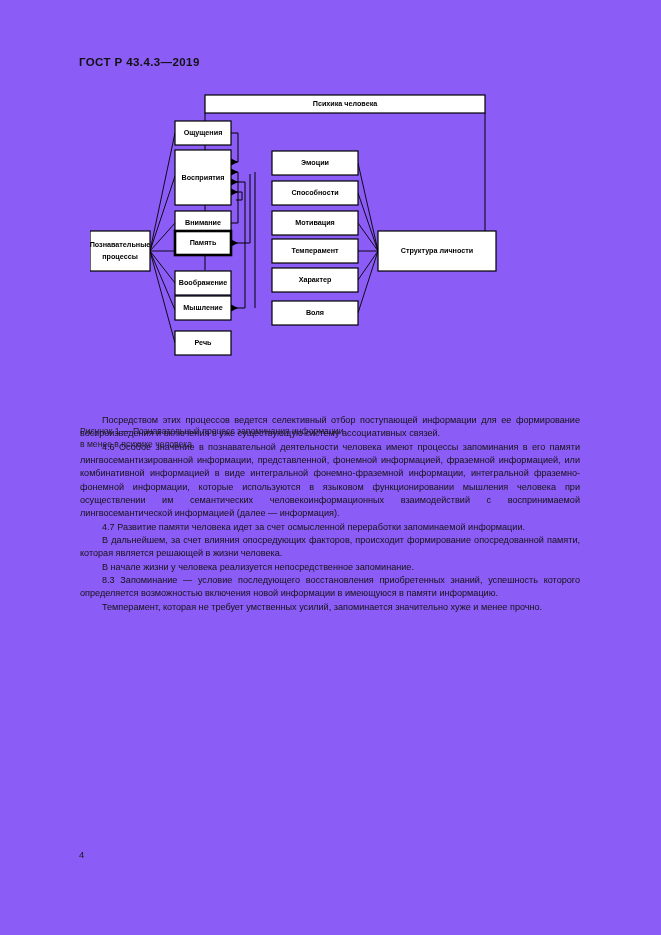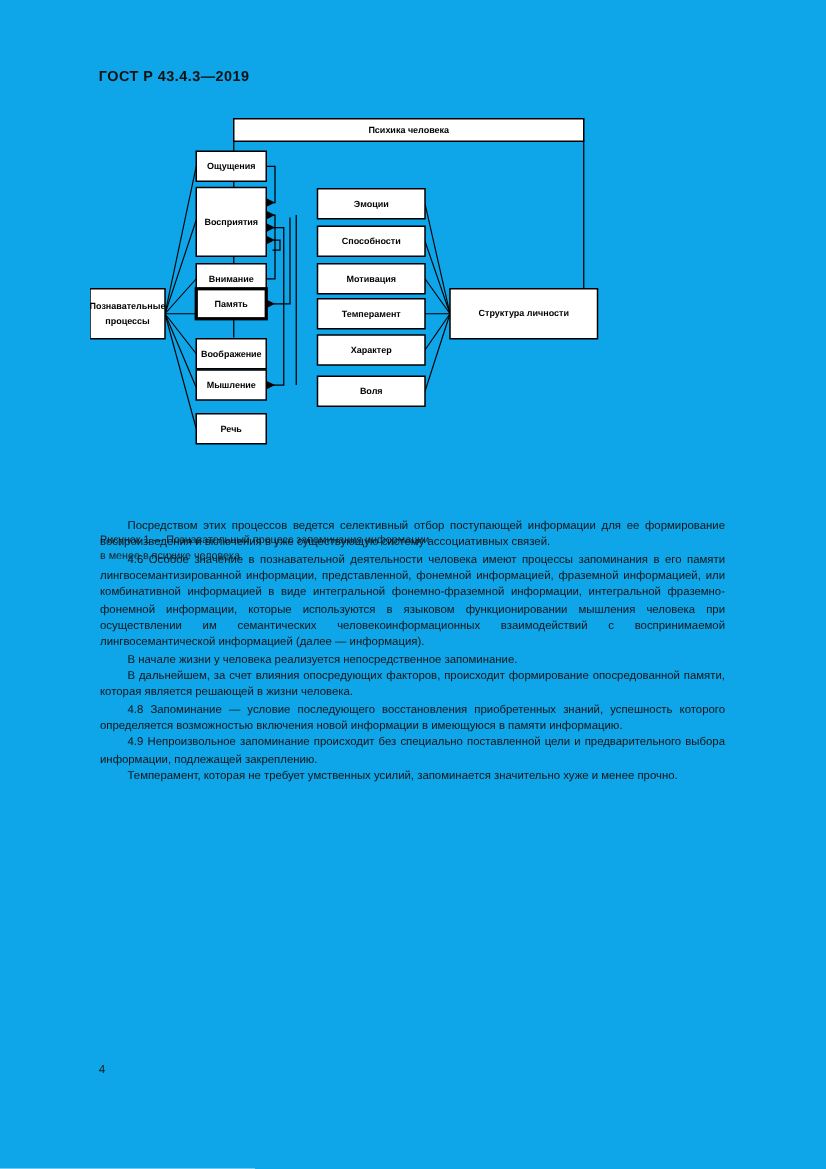--- a/index.html
+++ b/index.html
@@ -4,42 +4,42 @@
 <style>
   html, body {
     margin: 0;
     padding: 0;
     background: #ffffff;
   }
   .page {
     position: relative;
     width: 661px;
     height: 935px;
-    background: #0ea5e9;
+    background: #8b5cf6;
     font-family: "Liberation Sans", sans-serif;
     color: #1a1a1a;
     overflow: hidden;
   }
 
   
   .doc-header {
     position: absolute;
     left: 79px;
     top: 56px;
     font-size: 11.5px;
     font-weight: bold;
     letter-spacing: 0.4px;
     color: #111;
     white-space: nowrap;
   }
 
   
   .figure {
     position: absolute;
-    left: 72px;
+    left: 90px;
     top: 88px;
     width: 510px;
     height: 285px;
   }
   .fig-svg { display: block; }
 
   .figcaption {
     position: absolute;
     left: 80px;
     top: 380px;
@@ -223,22 +223,22 @@
   </div>
 
   <div class="figcaption">
     <span class="capline">Рисунок 1 — Познавательный процесс запоминания информации</span>
     <span class="capline">в менее в психике человека</span>
   </div>
 
   <div class="body-text">
     <p class="para">Посредством этих процессов ведется селективный отбор поступающей информации для ее формирование воспроизведения и включения в уже существующую систему ассоциативных связей.</p>
     <p class="para">4.6 Особое значение в познавательной деятельности человека имеют процессы запоминания в его памяти лингвосемантизированной информации, представленной, фонемной информацией, фраземной информацией, или комбинативной информацией в виде интегральной фонемно-фраземной информации, интегральной фраземно-фонемной информации, которые используются в языковом функционировании мышления человека при осуществлении им семантических человекоинформационных взаимодействий с воспринимаемой лингвосемантической информацией (далее — информация).</p>
+    <p class="para">4.7 Развитие памяти человека идет за счет осмысленной переработки запоминаемой информации.</p>
+    <p class="para">В дальнейшем, за счет влияния опосредующих факторов, происходит формирование опосредованной памяти, которая является решающей в жизни человека.</p>
     <p class="para">В начале жизни у человека реализуется непосредственное запоминание.</p>
-    <p class="para">В дальнейшем, за счет влияния опосредующих факторов, происходит формирование опосредованной памяти, которая является решающей в жизни человека.</p>
-    <p class="para">4.8 Запоминание — условие последующего восстановления приобретенных знаний, успешность которого определяется возможностью включения новой информации в имеющуюся в памяти информацию.</p>
-    <p class="para">4.9 Непроизвольное запоминание происходит без специально поставленной цели и предварительного выбора информации, подлежащей закреплению.</p>
+    <p class="para">8.3 Запоминание — условие последующего восстановления приобретенных знаний, успешность которого определяется возможностью включения новой информации в имеющуюся в памяти информацию.</p>
     <p class="para">Темперамент, которая не требует умственных усилий, запоминается значительно хуже и менее прочно.</p>
   </div>
 
   <div class="page-number">4</div>
 
 </div>
 
 </body></html>

